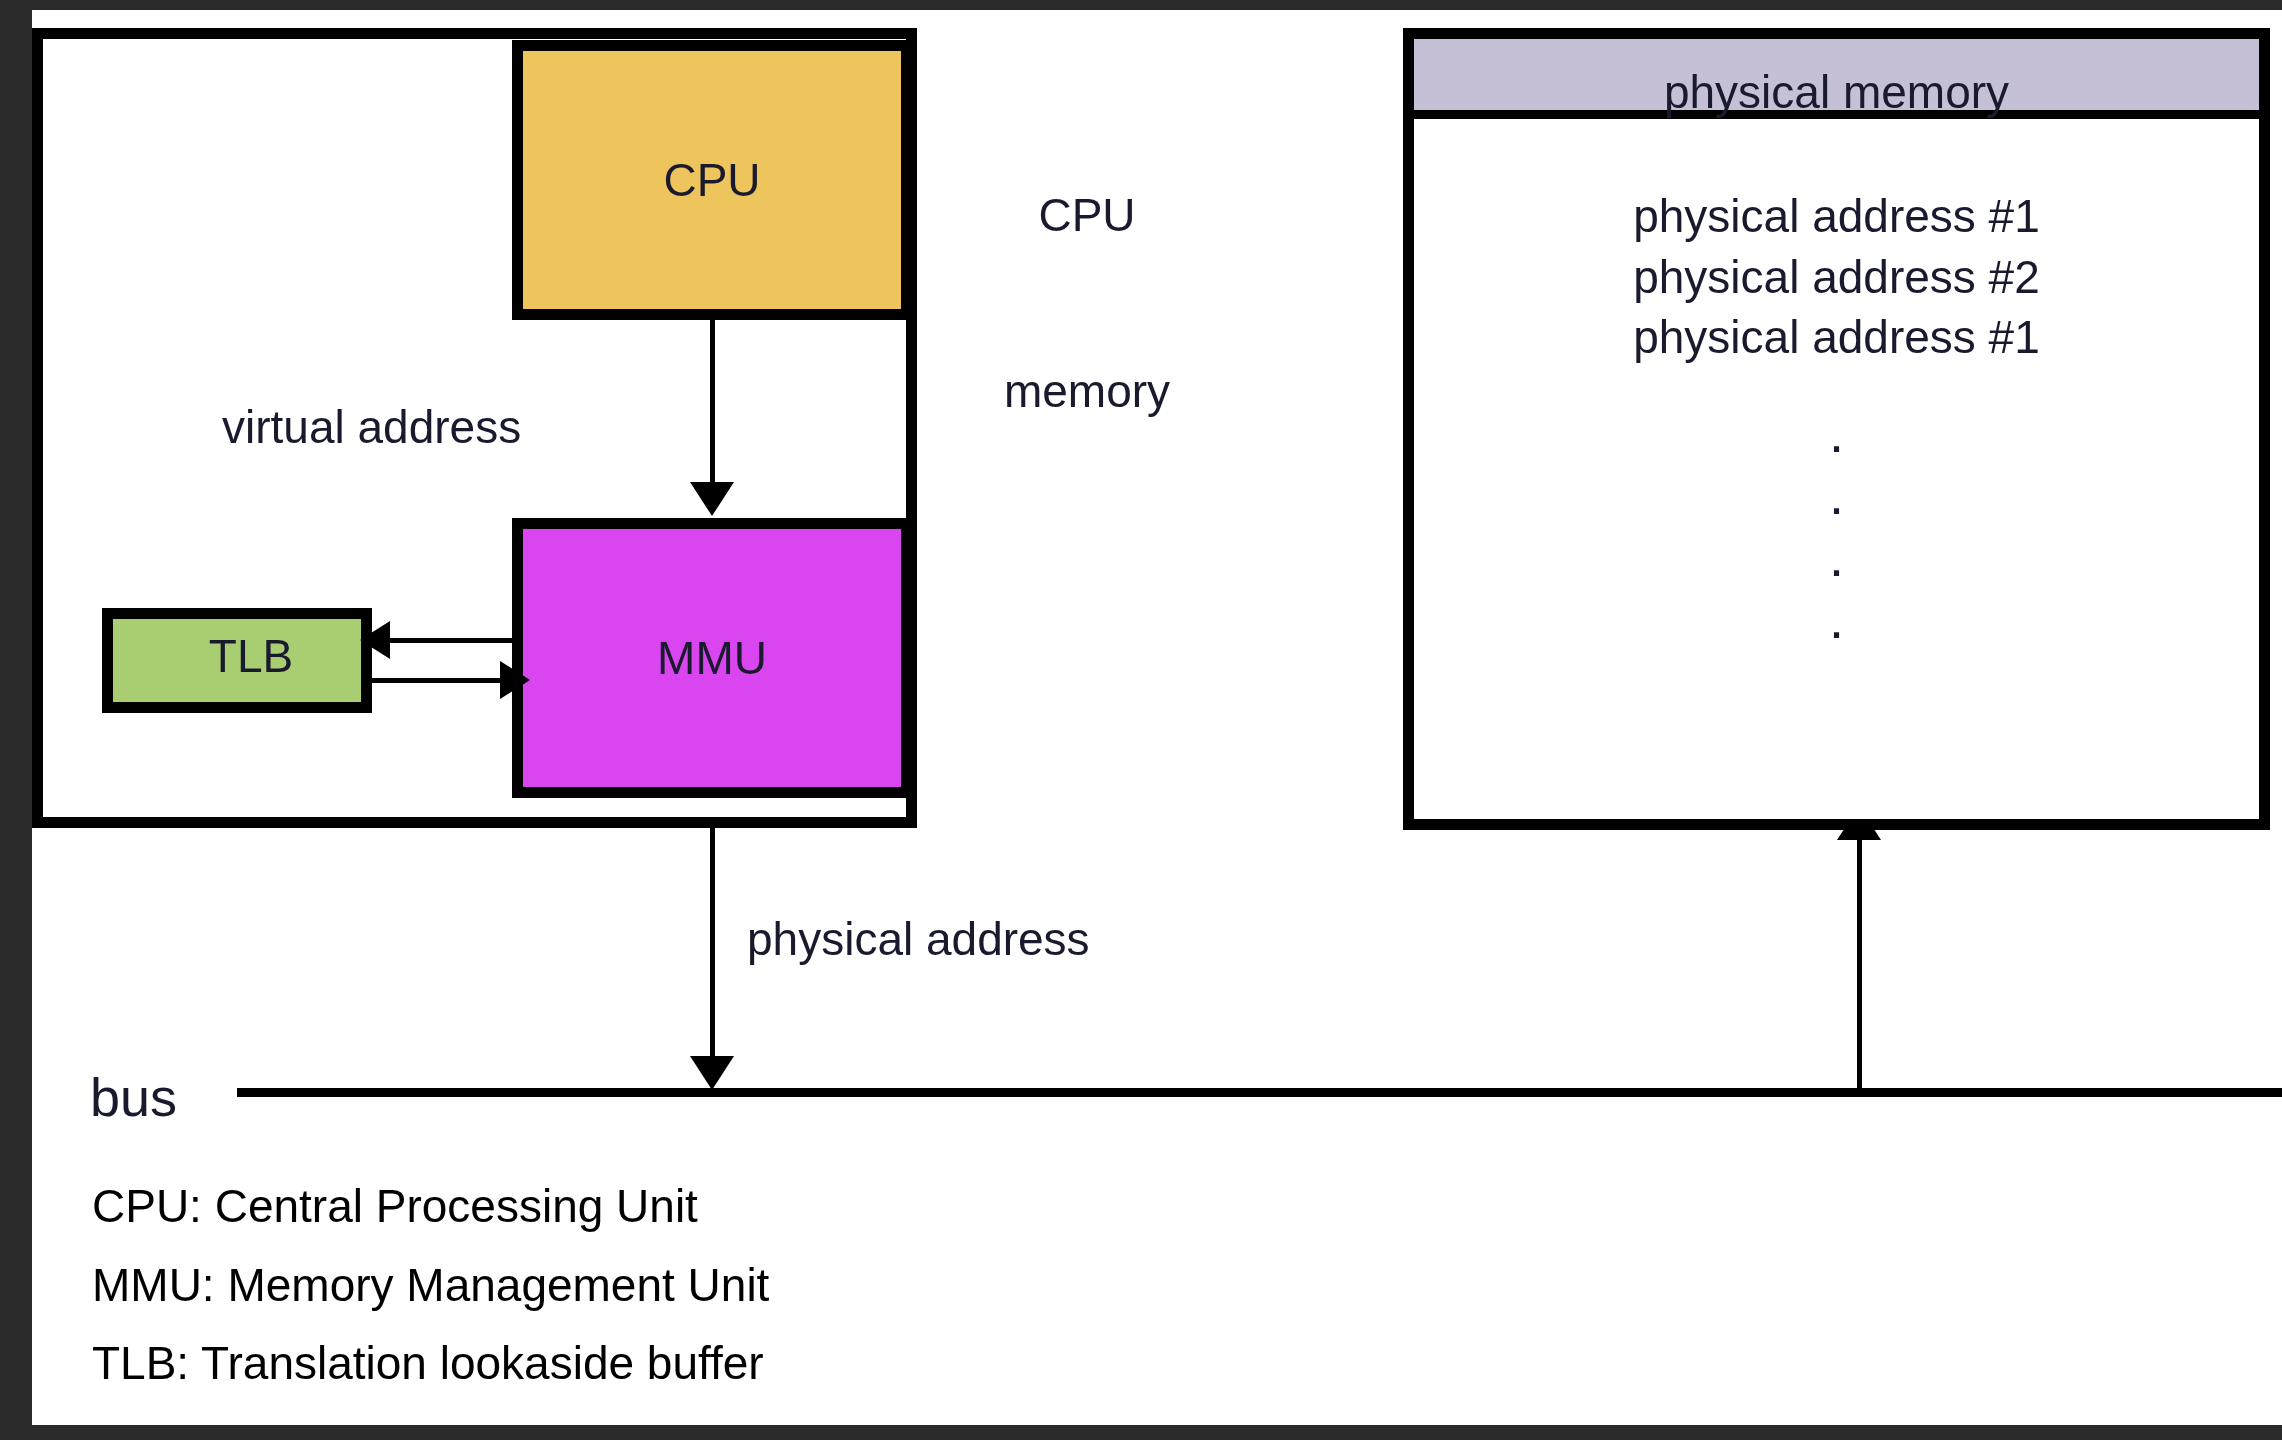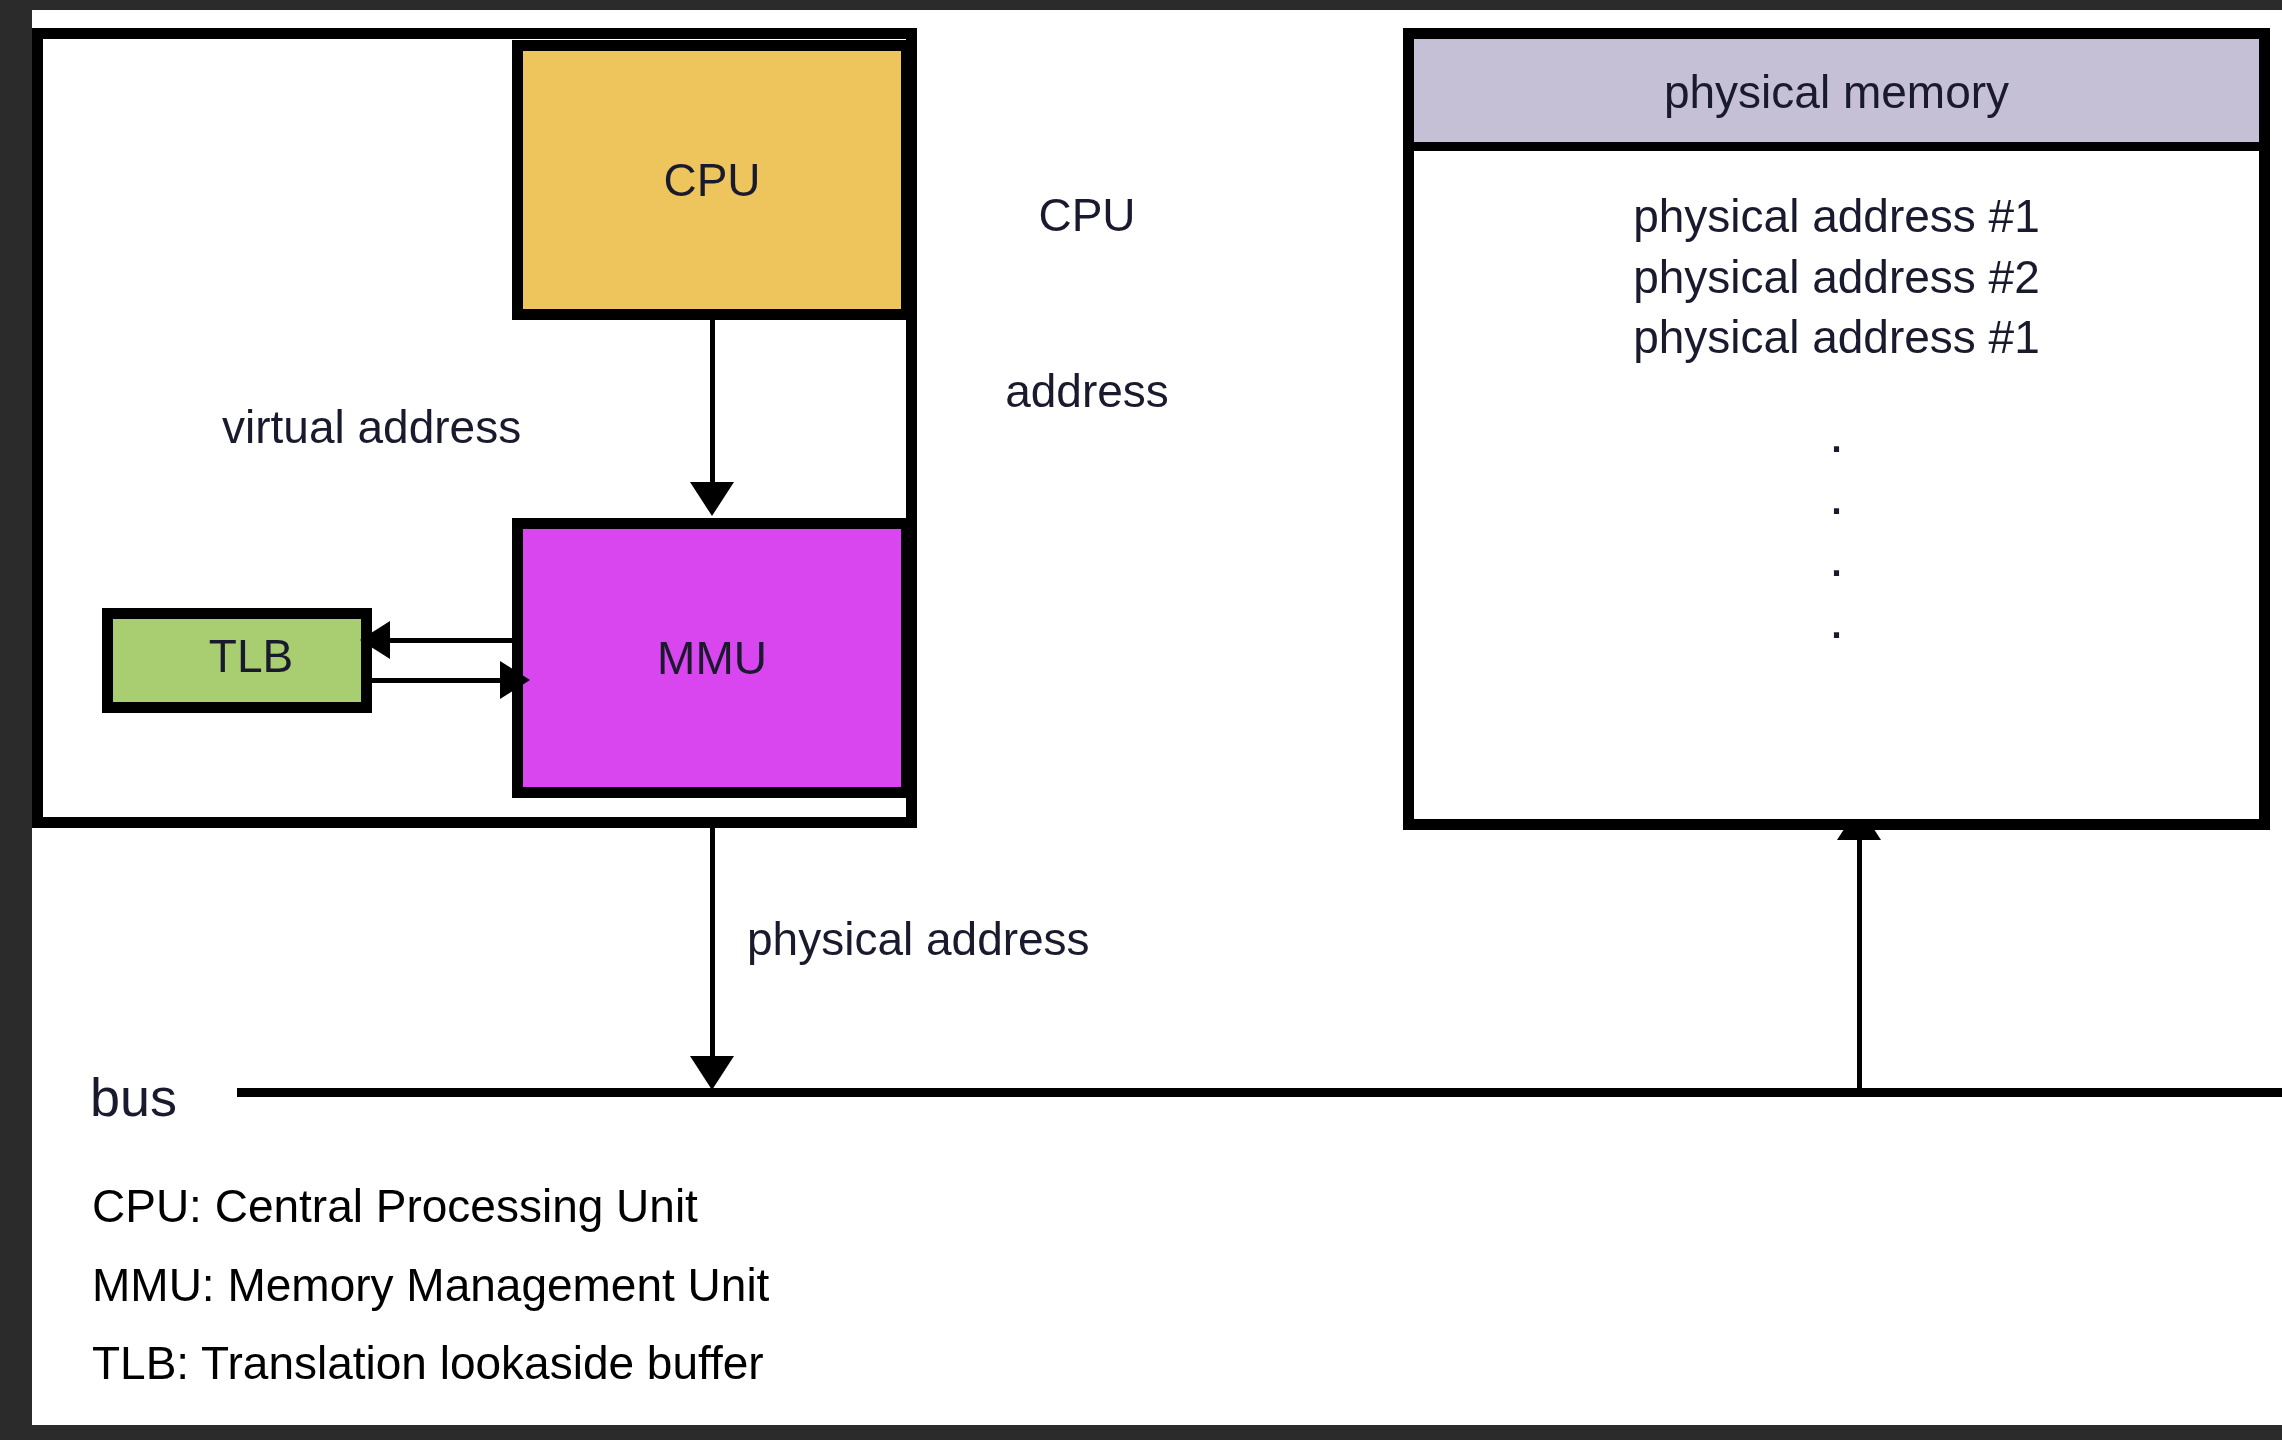--- a/index.html
+++ b/index.html
@@ -184,21 +184,21 @@
     left: 1371px;
     top: 18px;
     width: 867px;
     height: 802px;
     border-width: 11px;
   }
   #phys-mem-header {
     position: absolute;
     left: 0; top: 0;
     width: 100%;
-    height: 112px;
+    height: 80px;
     background: #C6C0D6;
     border-bottom: 9px solid #000000;
     box-sizing: border-box;
   }
   #phys-mem-header .box-label {
     top: 26px;
     font-size: 46px;
   }
   #phys-mem-body {
     position: absolute;
@@ -240,21 +240,21 @@
 </head>
 <body>
 
 <div id="canvas">
   <div id="page">
 
     <div class="box" id="cpu-casing"></div>
 
     <div class="free-label" id="label-cpu-casing">
       <div>CPU</div>
-      <div>address</div>
+      <div>memory</div>
     </div>
 
     <div class="box" id="cpu-box">
       <div class="box-label">CPU</div>
     </div>
 
     <div class="vline" id="arrow-cpu-mmu-line"></div>
     <div class="arrowhead ah-down" id="arrow-cpu-mmu-head"></div>
     <div class="free-label" id="label-virtual-address">virtual address</div>
 

